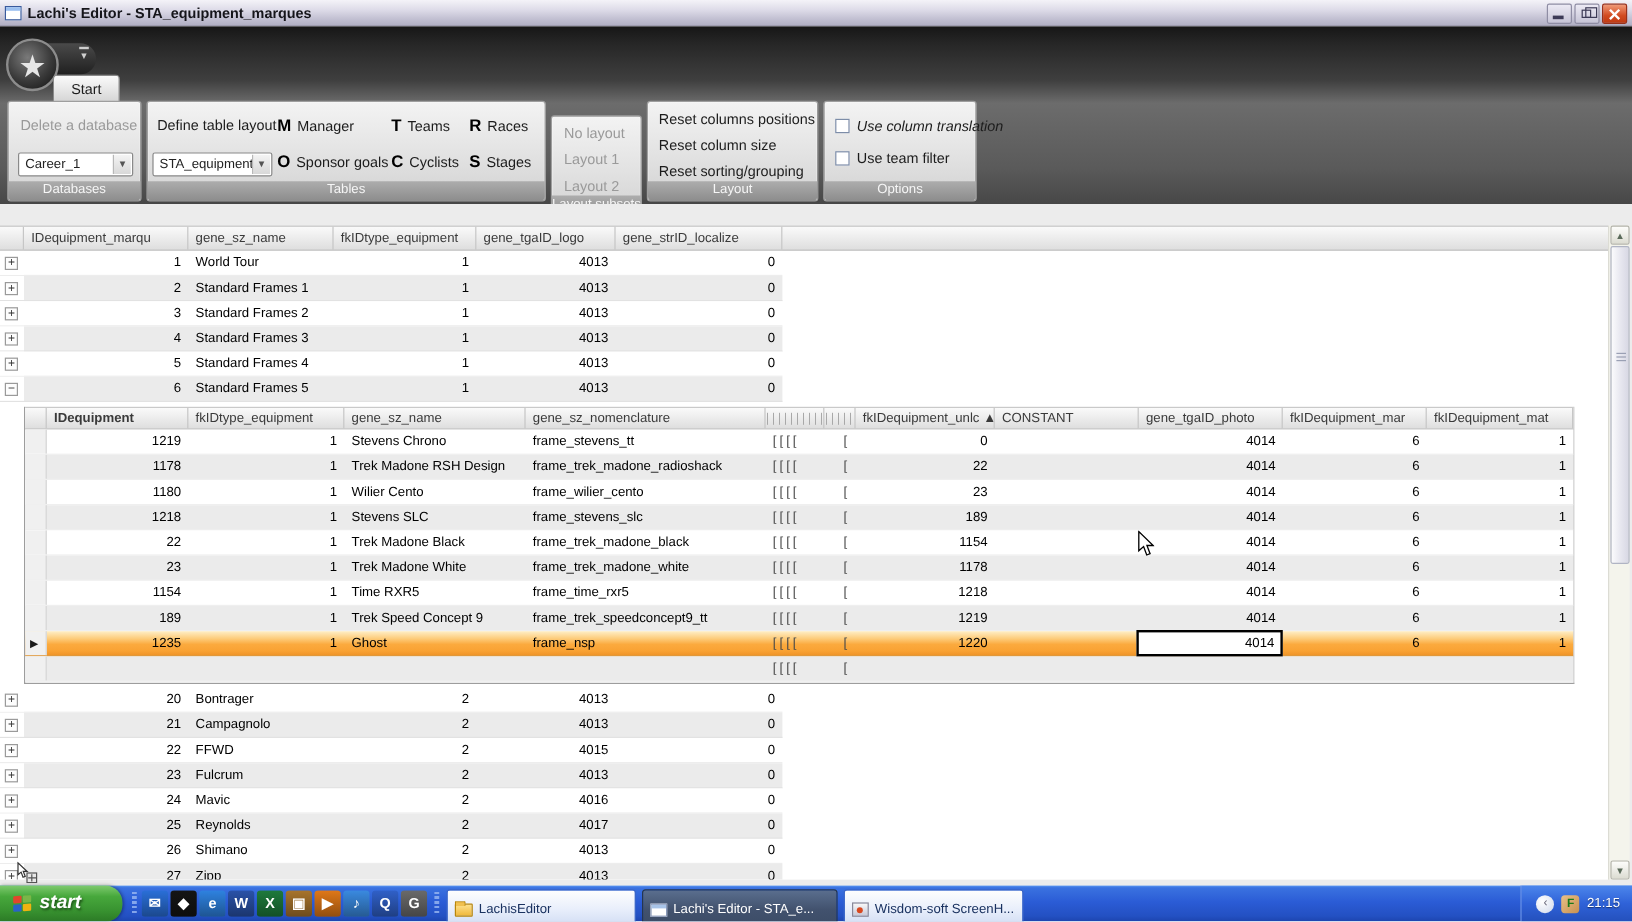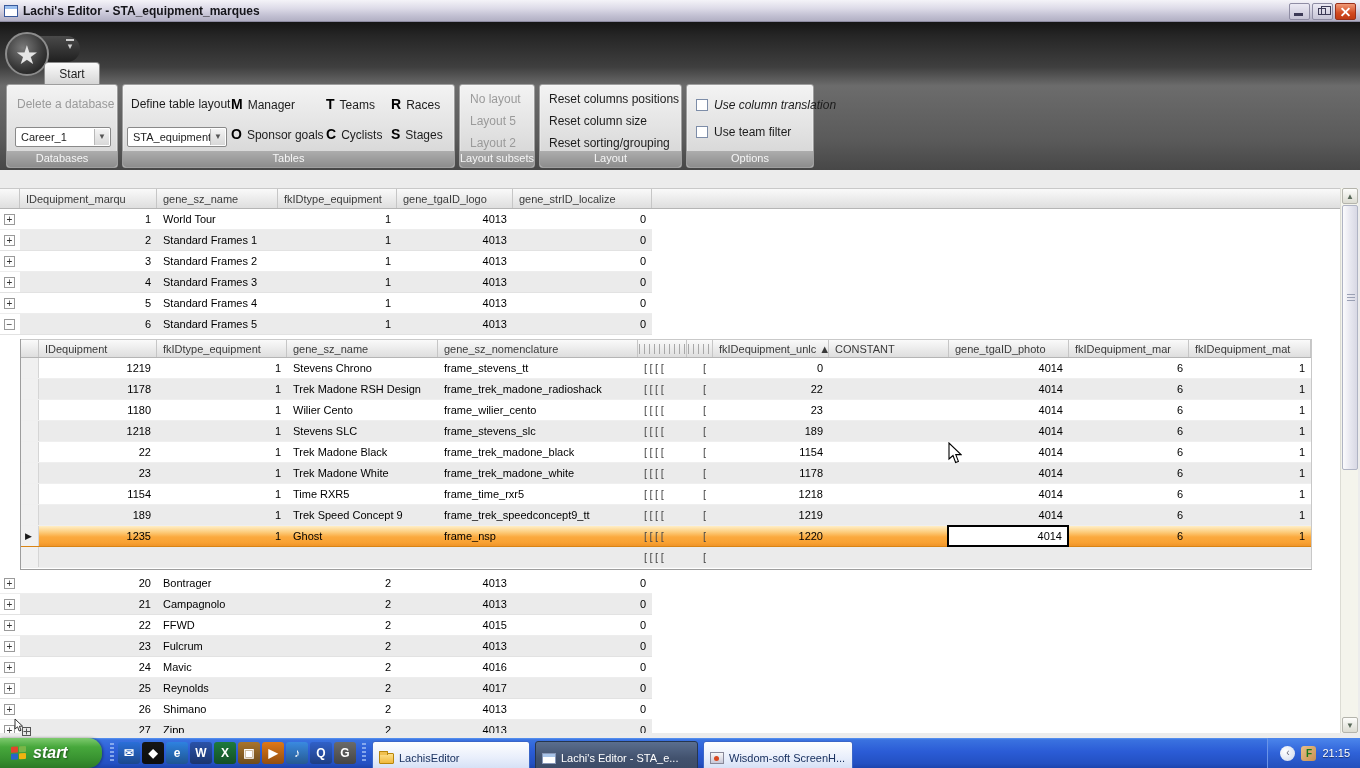--- a/index.html
+++ b/index.html
@@ -180,23 +180,23 @@
       </div>
       <div class="rbtn" style="left:108px; top:11px;"><span class="letter">M</span><span>Manager</span></div>
       <div class="rbtn" style="left:108px; top:41px;"><span class="letter">O</span><span>Sponsor goals</span></div>
       <div class="rbtn" style="left:203px; top:11px;"><span class="letter">T</span><span>Teams</span></div>
       <div class="rbtn" style="left:203px; top:41px;"><span class="letter">C</span><span>Cyclists</span></div>
       <div class="rbtn" style="left:268px; top:11px;"><span class="letter">R</span><span>Races</span></div>
       <div class="rbtn" style="left:268px; top:41px;"><span class="letter">S</span><span>Stages</span></div>
       <div class="rcaption">Tables</div>
     </div>
 
-    <div class="rgroup" style="left:459px; width:76px;">
+    <div class="rgroup" style="left:459px; width:76px;margin-top:12px;">
       <div class="rbtn disabled" style="left:10px; top:7px;">No layout</div>
-      <div class="rbtn disabled" style="left:10px; top:29px;">Layout 5</div>
+      <div class="rbtn disabled" style="left:10px; top:29px;">Layout 1</div>
       <div class="rbtn disabled" style="left:10px; top:51px;">Layout 2</div>
       <div class="rcaption">Layout subsets</div>
     </div>
 
     <div class="rgroup" style="left:539px; width:143px;">
       <div class="rbtn" style="left:9px; top:7px;">Reset columns positions</div>
       <div class="rbtn" style="left:9px; top:29px;">Reset column size</div>
       <div class="rbtn" style="left:9px; top:51px;">Reset sorting/grouping</div>
       <div class="rcaption">Layout</div>
     </div>
@@ -277,21 +277,21 @@
             <div class="gcell r" style="width: 137px;">6</div>
             <div class="gcell l" style="width: 121px;">Standard Frames 5</div>
             <div class="gcell r" style="width: 119px;">1</div>
             <div class="gcell r" style="width: 116px;">4013</div>
             <div class="gcell r" style="width: 139px;">0</div>
           </div>
         </div>
       <div id="subgrid">
         <div id="sub-header">
             <div class="hcell" style="width: 18px; padding: 0px;"></div>
-            <div class="hcell" style="width: 118px;">IDequipment</div>
+            <div class="hcell" style="width: 118px; font-weight: bold;">IDequipment</div>
             <div class="hcell" style="width: 130px;">fkIDtype_equipment</div>
             <div class="hcell" style="width: 151px;">gene_sz_name</div>
             <div class="hcell" style="width: 200px;">gene_sz_nomenclature</div>
             <div class="hcell" style="width: 49px; padding: 0px 1px;">
               <div class="tickbar"></div>
             </div>
             <div class="hcell" style="width: 26px; padding: 0px 1px;">
               <div class="tickbar"></div>
             </div>
             <div class="hcell" style="width: 116px;">fkIDequipment_unlc ▲</div>

